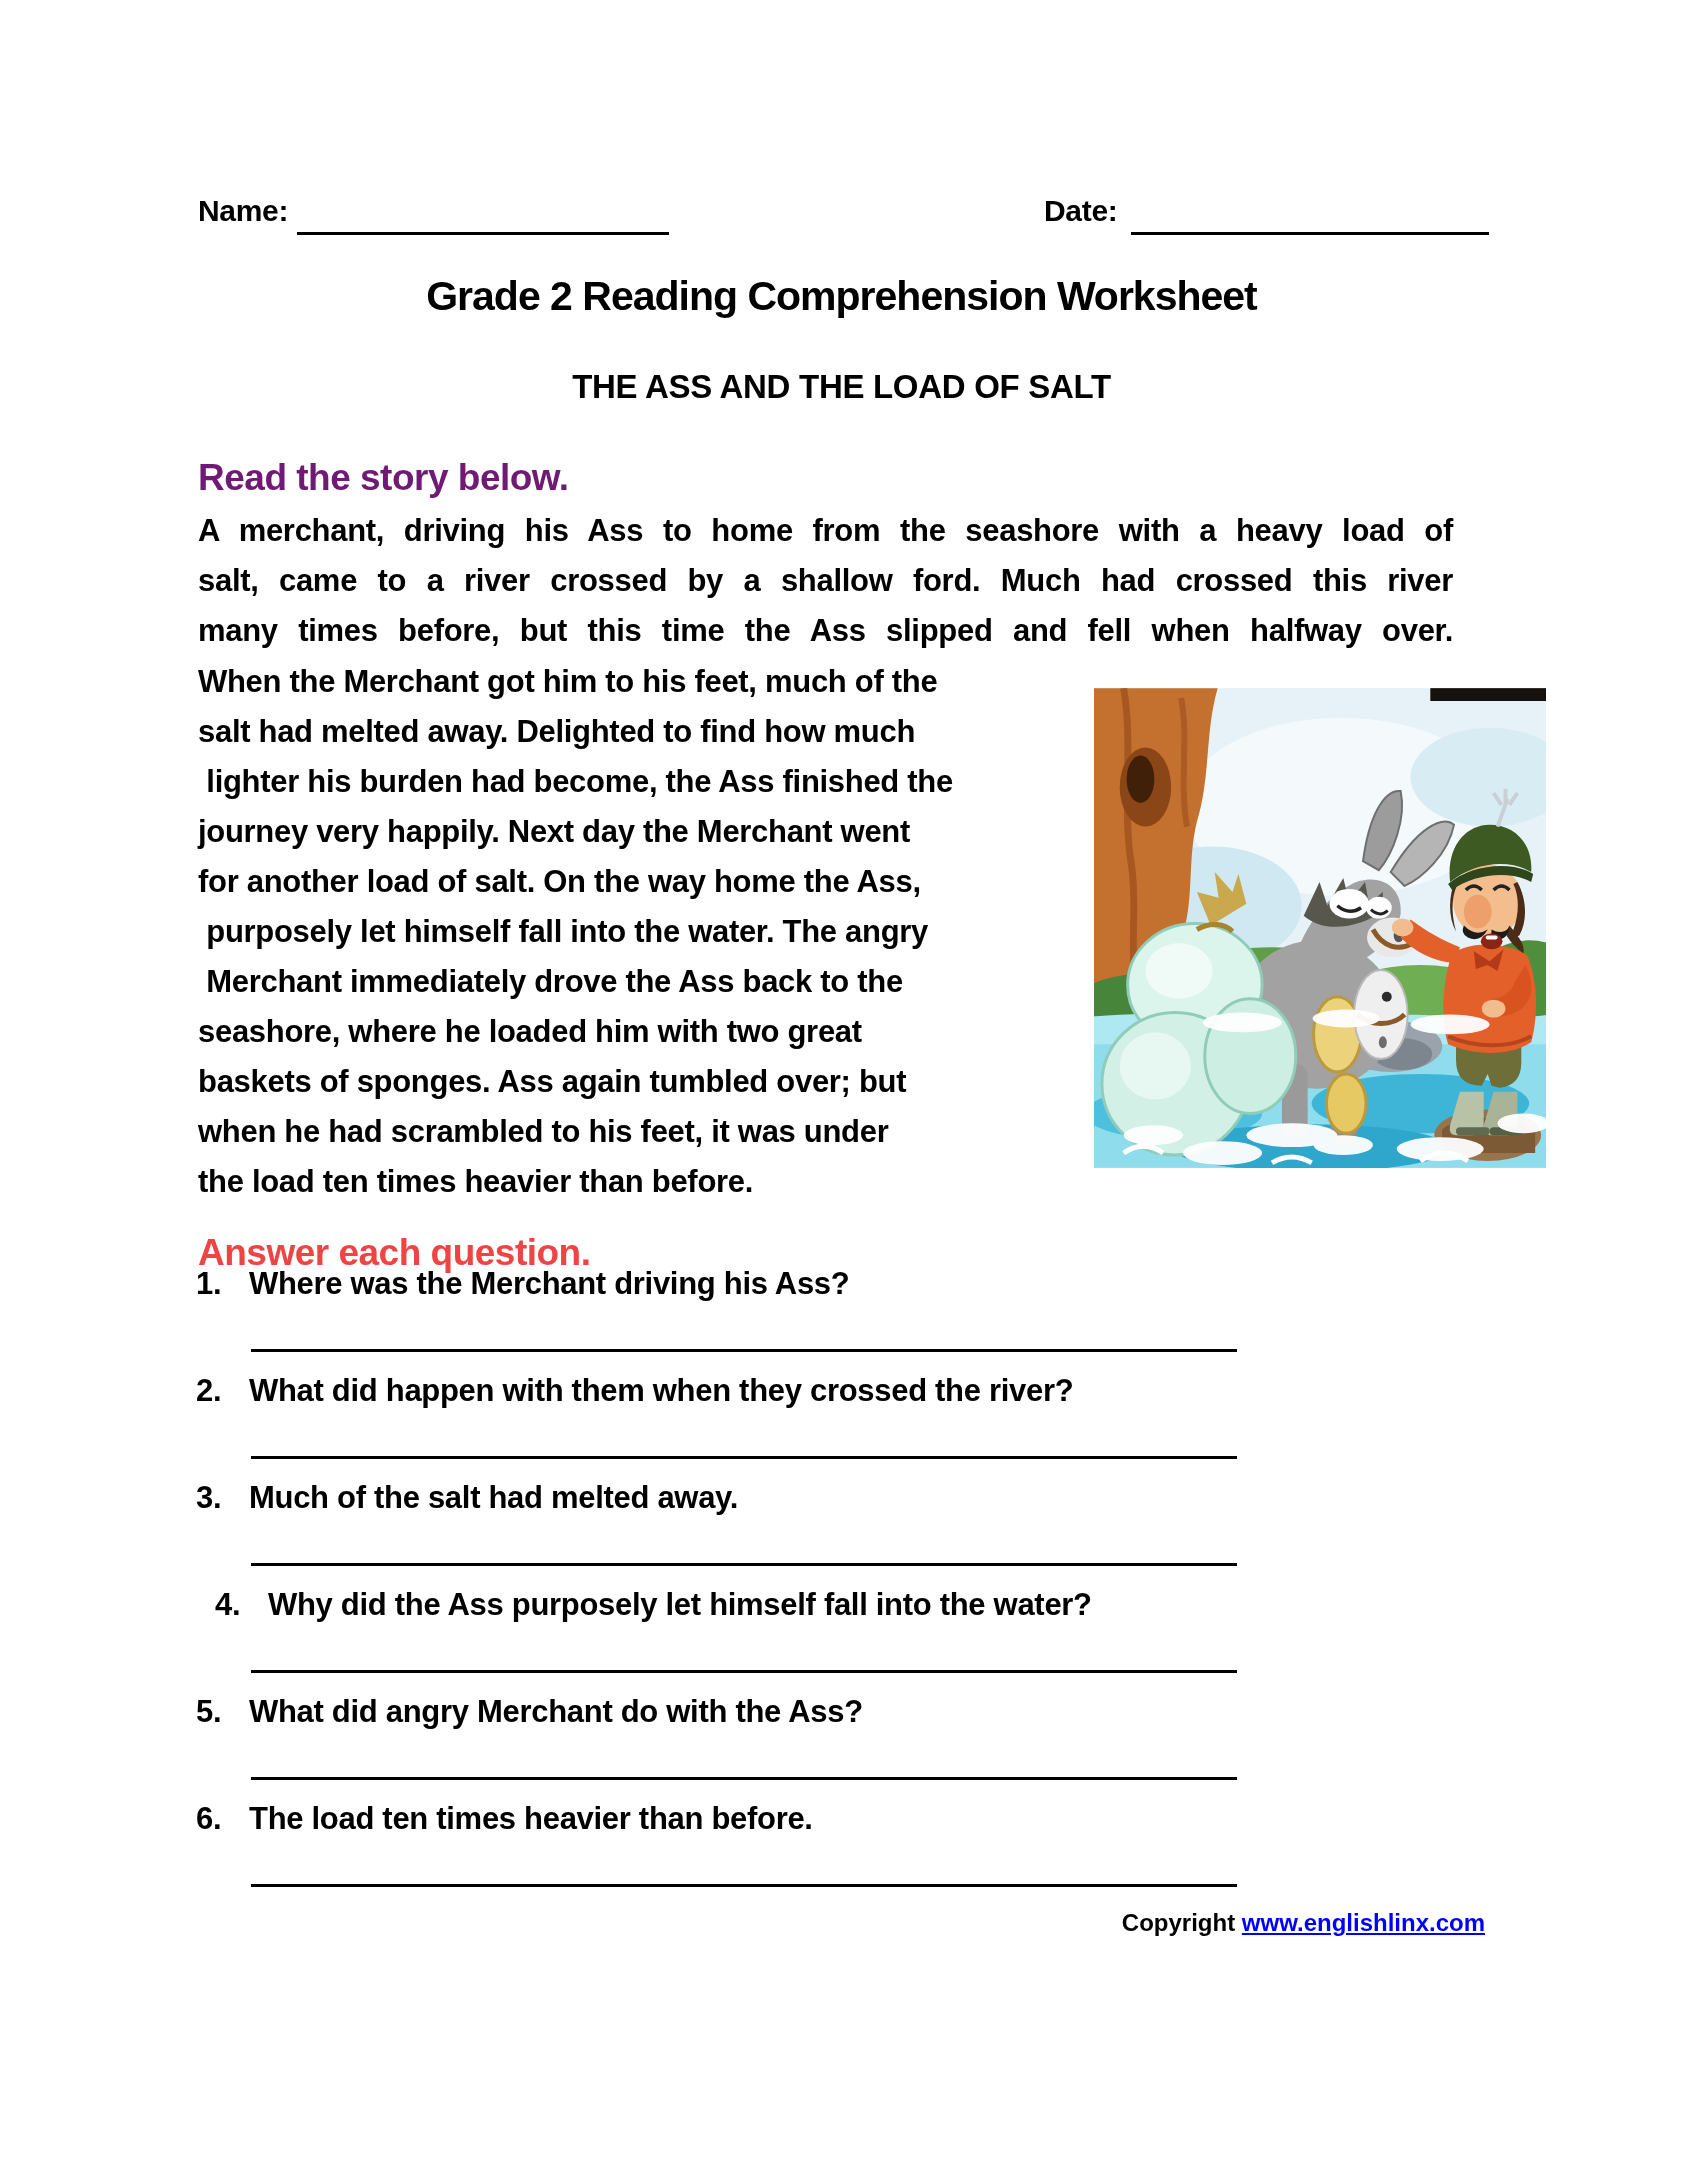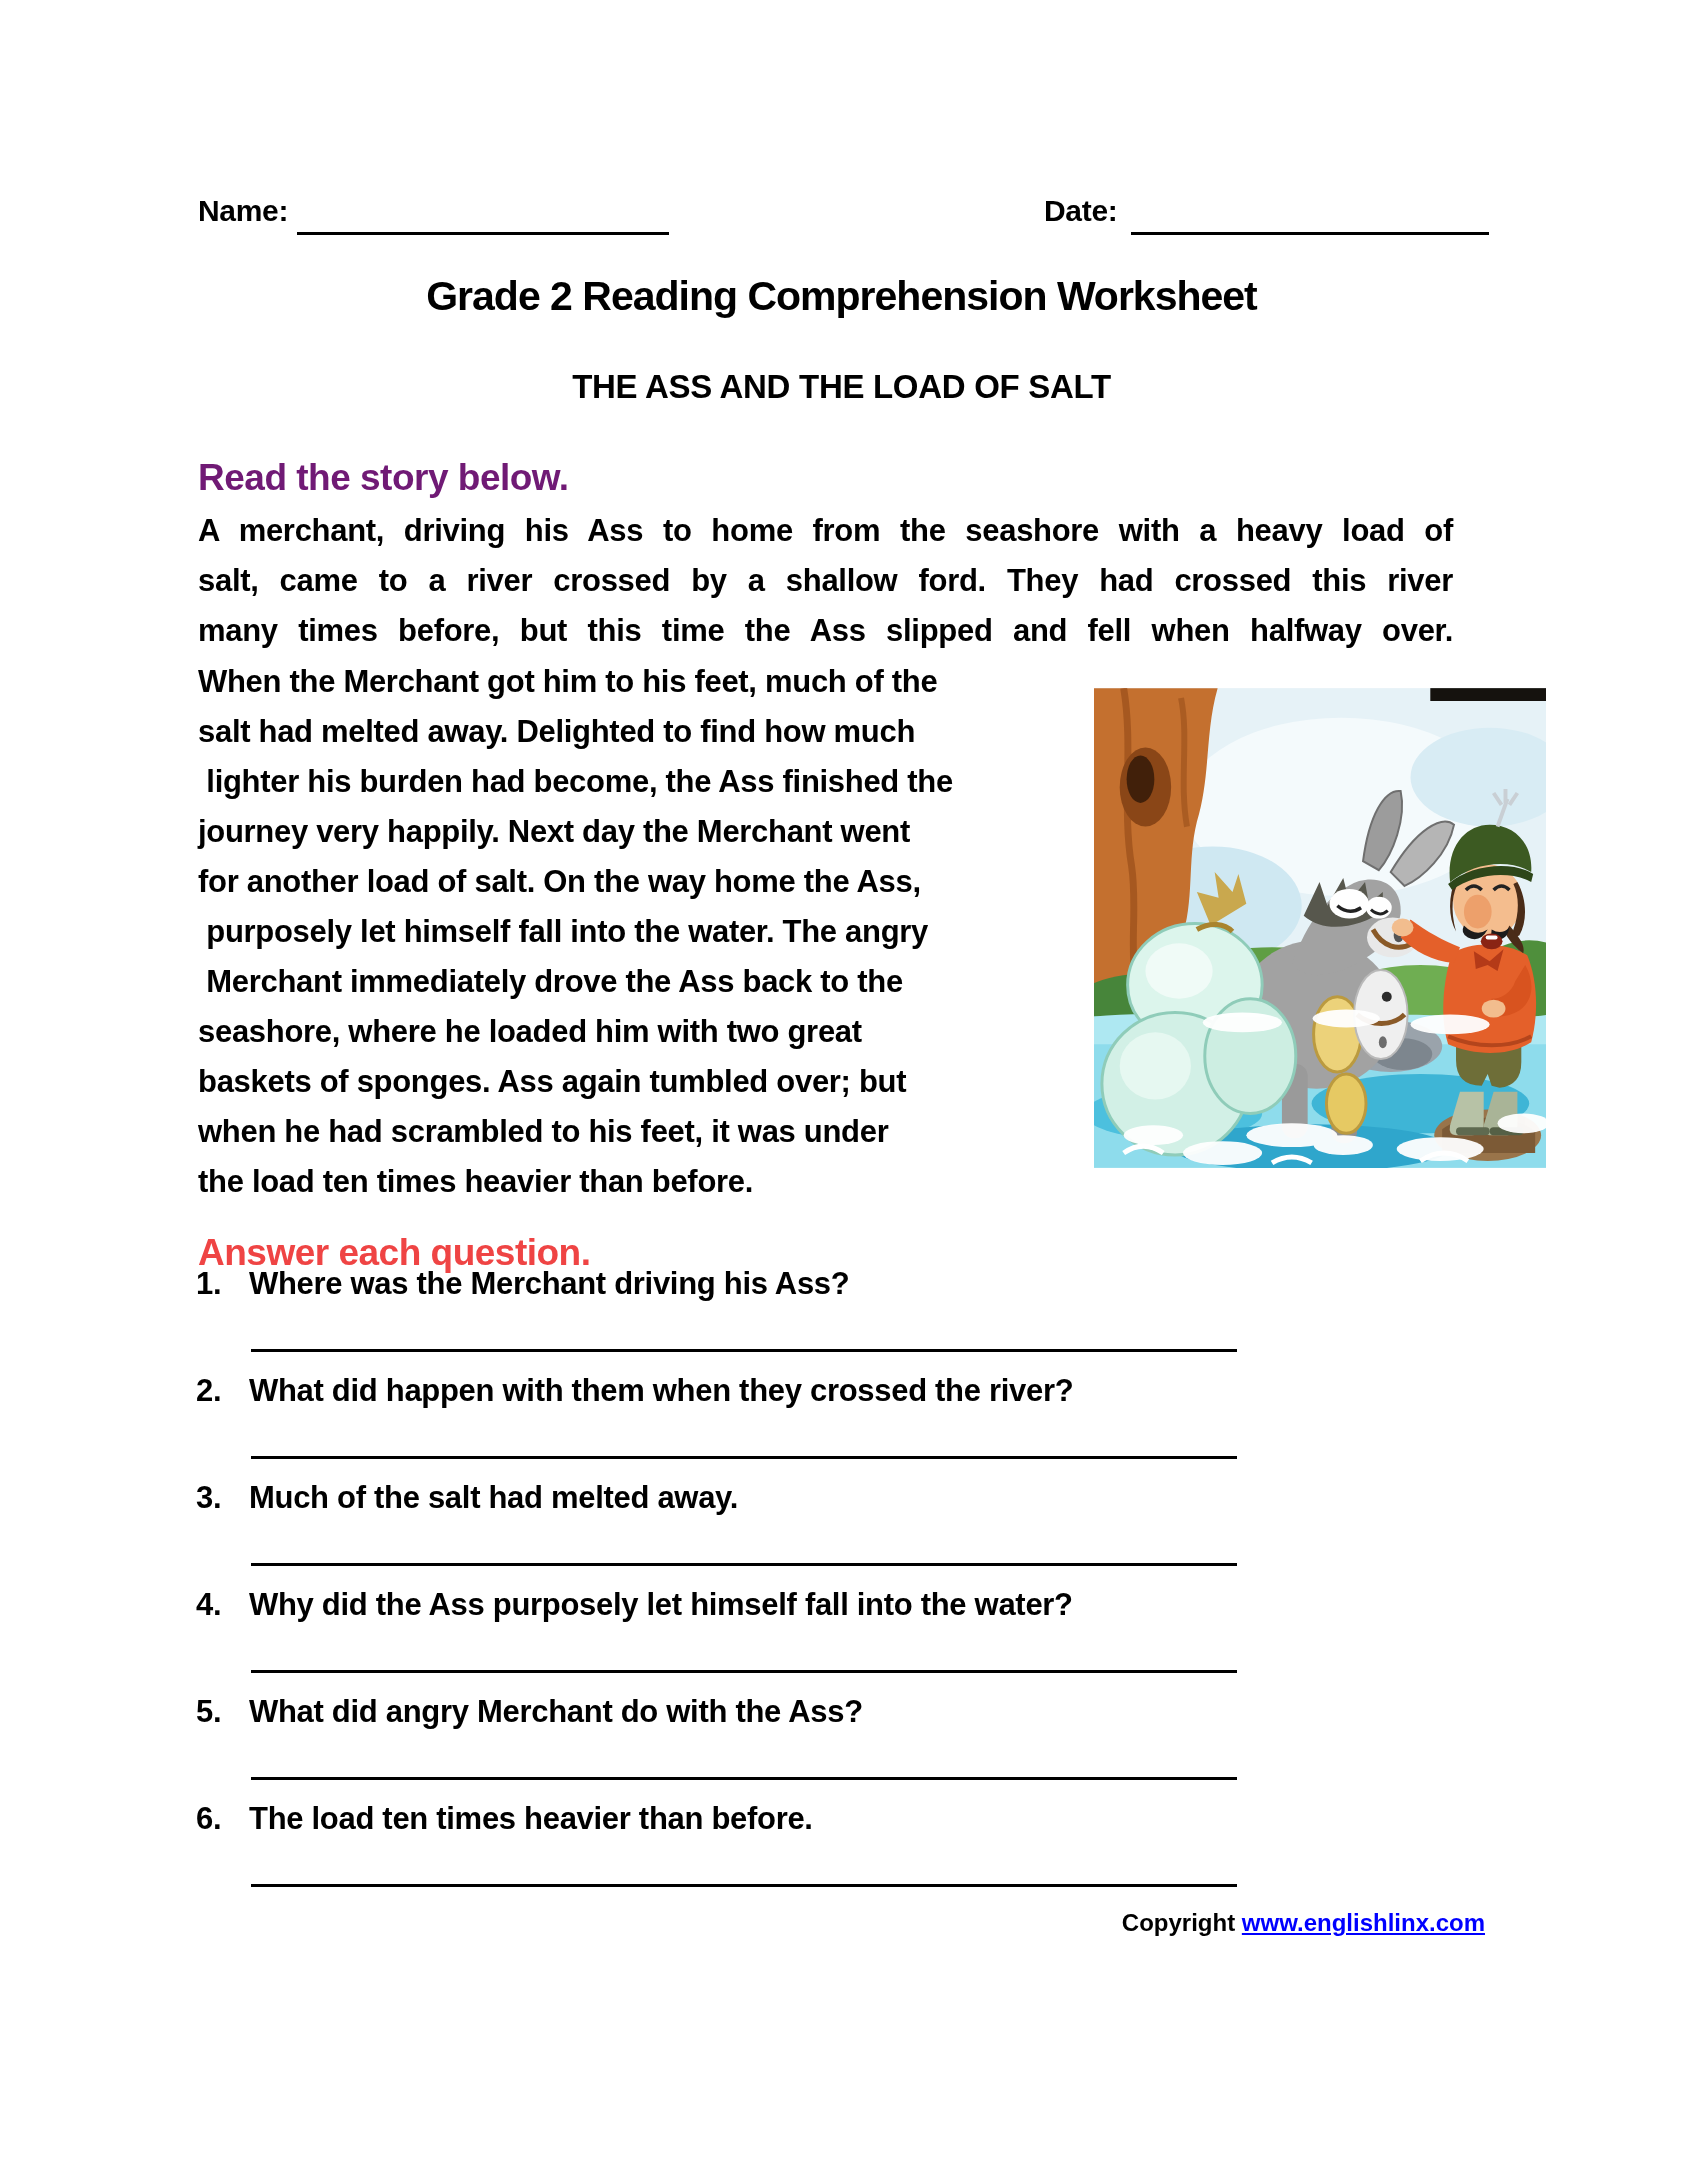--- a/index.html
+++ b/index.html
@@ -44,21 +44,21 @@
   <span class="abs field-label" style="left:1044px;top:194px;">Date:</span>
   <div class="abs blank-line" style="left:1131px;top:232px;width:358px;"></div>
 
   <div class="abs page-title">Grade 2 Reading Comprehension Worksheet</div>
   <div class="abs page-subtitle">THE ASS AND THE LOAD OF SALT</div>
 
   <div class="abs section-heading" style="left:198px;top:457px;color:#701a75;">Read the story below.</div>
 
   <div class="abs story-full" style="left:198px;top:506px;">
     <div class="story-line">A merchant, driving his Ass to home from the seashore with a heavy load of</div>
-    <div class="story-line">salt, came to a river crossed by a shallow ford. They had crossed this river</div>
+    <div class="story-line">salt, came to a river crossed by a shallow ford. Much had crossed this river</div>
     <div class="story-line">many times before, but this time the Ass slipped and fell when halfway over.</div>
   </div>
 
   <div class="abs" style="left:198px;top:657px;">
     <div class="story-line">When the Merchant got him to his feet, much of the</div>
     <div class="story-line">salt had melted away. Delighted to find how much</div>
     <div class="story-line"> lighter his burden had become, the Ass finished the</div>
     <div class="story-line">journey very happily. Next day the Merchant went</div>
     <div class="story-line">for another load of salt. On the way home the Ass,</div>
     <div class="story-line"> purposely let himself fall into the water. The angry</div>
@@ -185,21 +185,21 @@
   <div class="abs question" style="top:1373px;">
     <span class="q-num">2.</span><span>What did happen with them when they crossed the river?</span>
   </div>
   <div class="abs answer-line" style="top:1456px;"></div>
 
   <div class="abs question" style="top:1480px;">
     <span class="q-num">3.</span><span>Much of the salt had melted away.</span>
   </div>
   <div class="abs answer-line" style="top:1563px;"></div>
 
-  <div class="abs question" style="top:1587px;">
+  <div class="abs question" style="top:1587px;margin-left:19px;">
     <span class="q-num">4.</span><span>Why did the Ass purposely let himself fall into the water?</span>
   </div>
   <div class="abs answer-line" style="top:1670px;"></div>
 
   <div class="abs question" style="top:1694px;">
     <span class="q-num">5.</span><span>What did angry Merchant do with the Ass?</span>
   </div>
   <div class="abs answer-line" style="top:1777px;"></div>
 
   <div class="abs question" style="top:1801px;">

